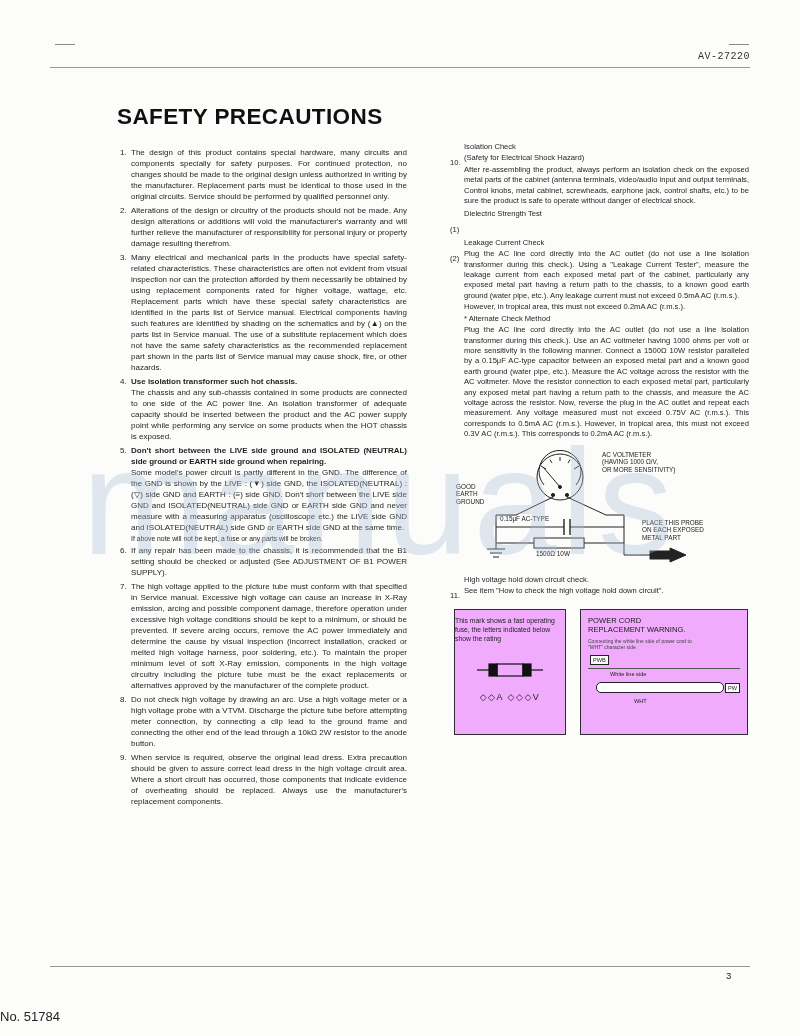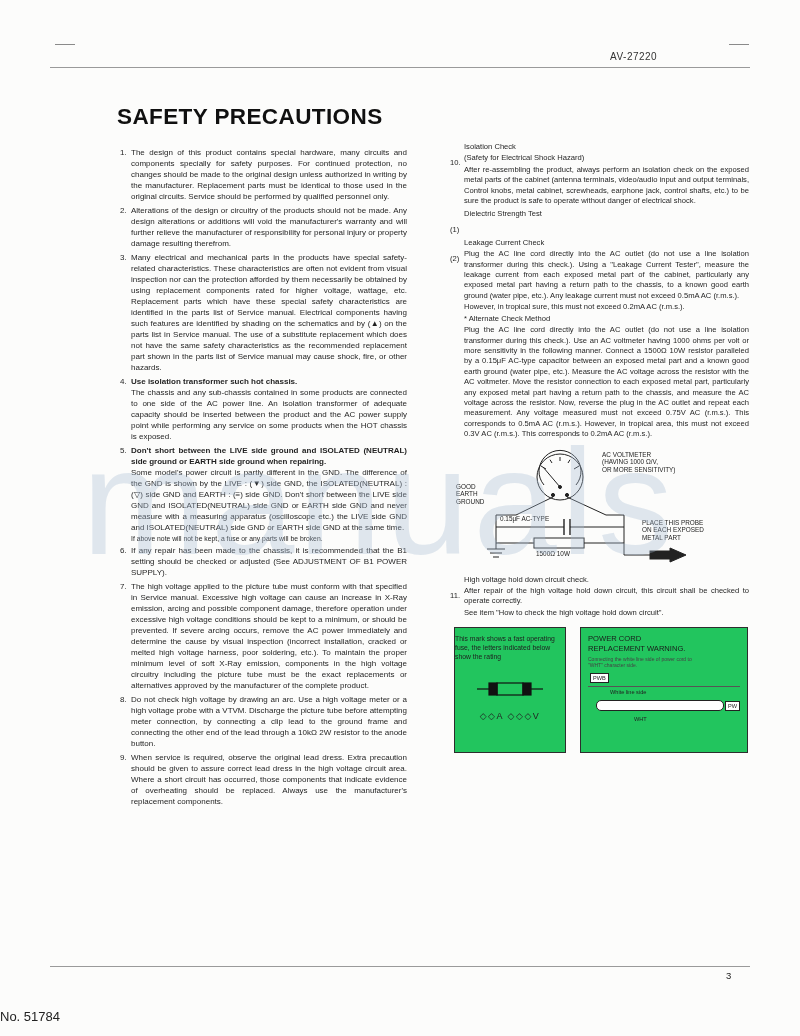--- a/index.html
+++ b/index.html
@@ -8,21 +8,21 @@
     position: relative;
     background: #fcfcfb;
     font-family: "Liberation Sans", "DejaVu Sans", sans-serif;
     color: #1f1f1f;
     overflow: hidden;
   }
   .tick { position: absolute; height: 1px; width: 20px; background: #8a8a8a; }
   .rule { position: absolute; height: 1px; background: #9a9a9a; }
   .model {
     position: absolute; top: 51px; left: 610px; width: 140px;
-    font-size: 10px; letter-spacing: .5px; color: #333;
+    text-align: right; font-size: 10px; letter-spacing: .5px; color: #333; font-family: Liberation Mono, monospace;
   }
   .page-title {
     position: absolute; top: 104px; left: 117px;
     font-size: 22.5px; font-weight: bold; color: #101010; letter-spacing: .4px;
   }
   .col { position: absolute; text-align: justify; }
   .left-col { left: 120px; top: 147px; width: 287px; font-size: 8px; line-height: 11px; }
   .right-col { left: 450px; top: 142px; width: 299px; font-size: 7.6px; line-height: 10.4px; }
   .item { display: flex; margin-bottom: 2px; }
   .num { flex: none; }
@@ -32,21 +32,21 @@
   .lead { font-weight: bold; }
   .btitle { margin-bottom: 1px; }
   .para { margin-bottom: 1px; }
   .note { font-size: 6.8px; line-height: 9px; }
   
   .diagram { position: relative; height: 128px; margin: 4px 0 2px 6px; }
   .diagram svg { position: absolute; left: 0; top: 0; }
   .dlabel { position: absolute; font-size: 6.4px; line-height: 7.8px; text-align: left; color: #222; }
   
   .boxes { display: flex; gap: 14px; margin: 8px 0 0 4px; }
-  .wbox { border: 1px solid #2d2d2d; background: #22c55e; text-align: left; }
+  .wbox { border: 1px solid #2d2d2d; background: #f0abfc; text-align: left; }
   .fuse-box { width: 112px; height: 126px; padding: 7px 0; font-size: 6.8px; line-height: 8.8px; }
   .fuse-svg { display: block; margin: 13px auto 0; }
   .rating { text-align: center; font-size: 9px; letter-spacing: 1.5px; margin-top: 9px; color: #222; }
   .power-box { width: 168px; height: 126px; padding: 6px 7px; }
   .pc-title { white-space: pre-line; font-size: 7.6px; line-height: 9.4px; color: #1a1a1a; }
   .pc-note { font-size: 5px; line-height: 6.2px; margin-top: 3px; color: #444; width: 110px; }
   .pc-diagram { position: relative; height: 60px; margin-top: 5px; }
   .small-box { position: absolute; border: 1px solid #222; font-size: 5.6px; line-height: 8px; padding: 0 2px; background: #fff; }
   .pcd-rule { position: absolute; left: 0; top: 13px; width: 152px; height: 1px; background: #555; }
   .pcd-text { position: absolute; font-size: 5.6px; line-height: 7px; color: #222; }
@@ -147,21 +147,21 @@
           <div class="num">(1)</div>
           <div class="body">
             <div class="btitle">Dielectric Strength Test</div>
           </div>
         </div>
         <div class="item">
           <div class="num">(2)</div>
           <div class="body">
             <div class="btitle">Leakage Current Check</div>
             <div class="para">Plug the AC line cord directly into the AC outlet (do not use a line isolation transformer during this check.). Using a "Leakage Current Tester", measure the leakage current from each exposed metal part of the cabinet, particularly any exposed metal part having a return path to the chassis, to a known good earth ground (water pipe, etc.). Any leakage current must not exceed 0.5mA AC (r.m.s.).</div>
-            <div class="para">However, in tropical sure, this must not exceed 0.2mA AC (r.m.s.).</div>
+            <div class="para">However, in tropical area, this must not exceed 0.2mA AC (r.m.s.).</div>
             <div class="para">* Alternate Check Method</div>
             <div class="para">Plug the AC line cord directly into the AC outlet (do not use a line isolation transformer during this check.). Use an AC voltmeter having 1000 ohms per volt or more sensitivity in the following manner. Connect a 1500Ω 10W resistor paralleled by a 0.15μF AC-type capacitor between an exposed metal part and a known good earth ground (water pipe, etc.). Measure the AC voltage across the resistor with the AC voltmeter. Move the resistor connection to each exposed metal part, particularly any exposed metal part having a return path to the chassis, and measure the AC voltage across the resistor. Now, reverse the plug in the AC outlet and repeat each measurement. Any voltage measured must not exceed 0.75V AC (r.m.s.). This corresponds to 0.5mA AC (r.m.s.). However, in tropical area, this must not exceed 0.3V AC (r.m.s.). This corresponds to 0.2mA AC (r.m.s.).</div>
           </div>
         </div>
       </div>
 
     <div class="diagram">
       <svg width="296" height="128" viewBox="0 0 296 128">
         <g stroke="#222" stroke-width="1" fill="none">
 
@@ -218,21 +218,20 @@
         <div>ON EACH EXPOSED</div>
         <div>METAL PART</div>
       </div>
     </div>
 
     <div id="right-bottom">
         <div class="item">
           <div class="num">11.</div>
           <div class="body">
             <div class="btitle">High voltage hold down circuit check.</div>
-            <div class="para">After repair of the high voltage hold down circuit, this circuit shall be checked to operate correctly.</div>
             <div class="para">See item "How to check the high voltage hold down circuit".</div>
           </div>
         </div>
       </div>
 
     <div class="boxes">
       <div class="wbox fuse-box">
         <div>This mark shows a fast operating fuse, the letters indicated below show the rating</div>
         <svg class="fuse-svg" width="70" height="28" viewBox="0 0 70 28">
           <g stroke="#111" stroke-width="1.2" fill="none">

